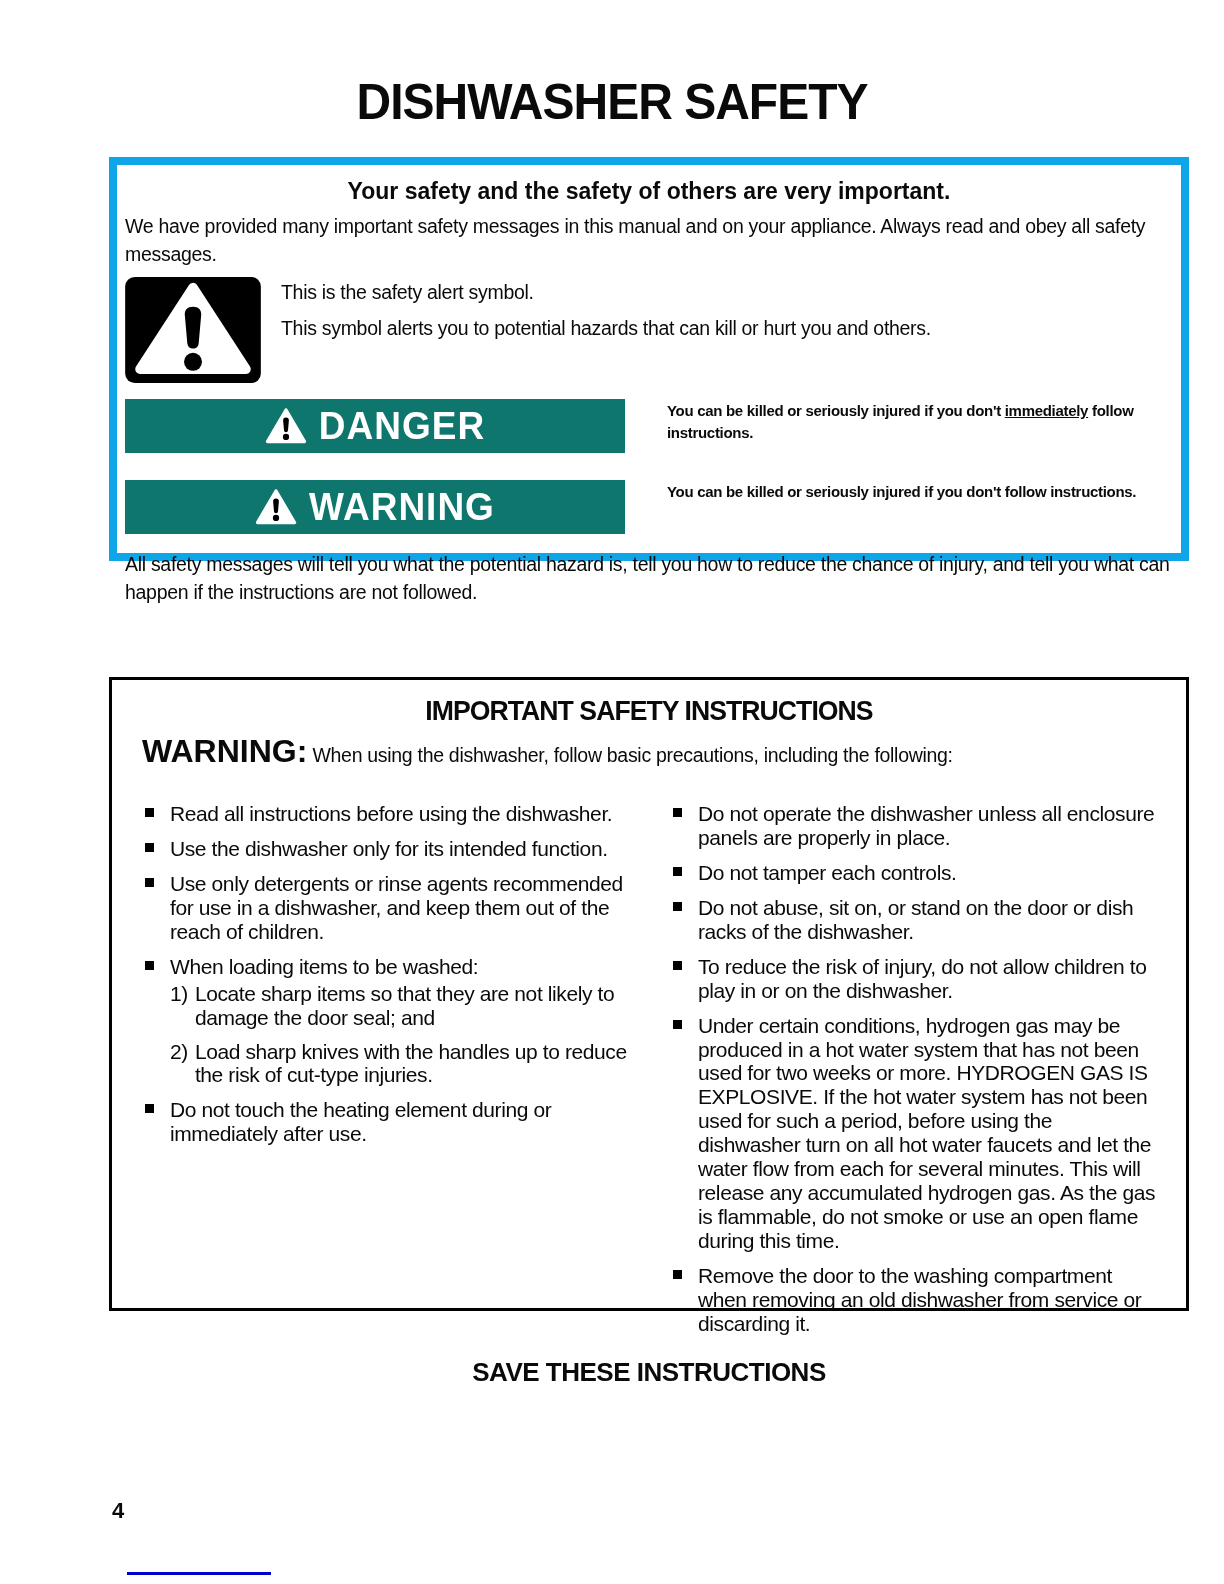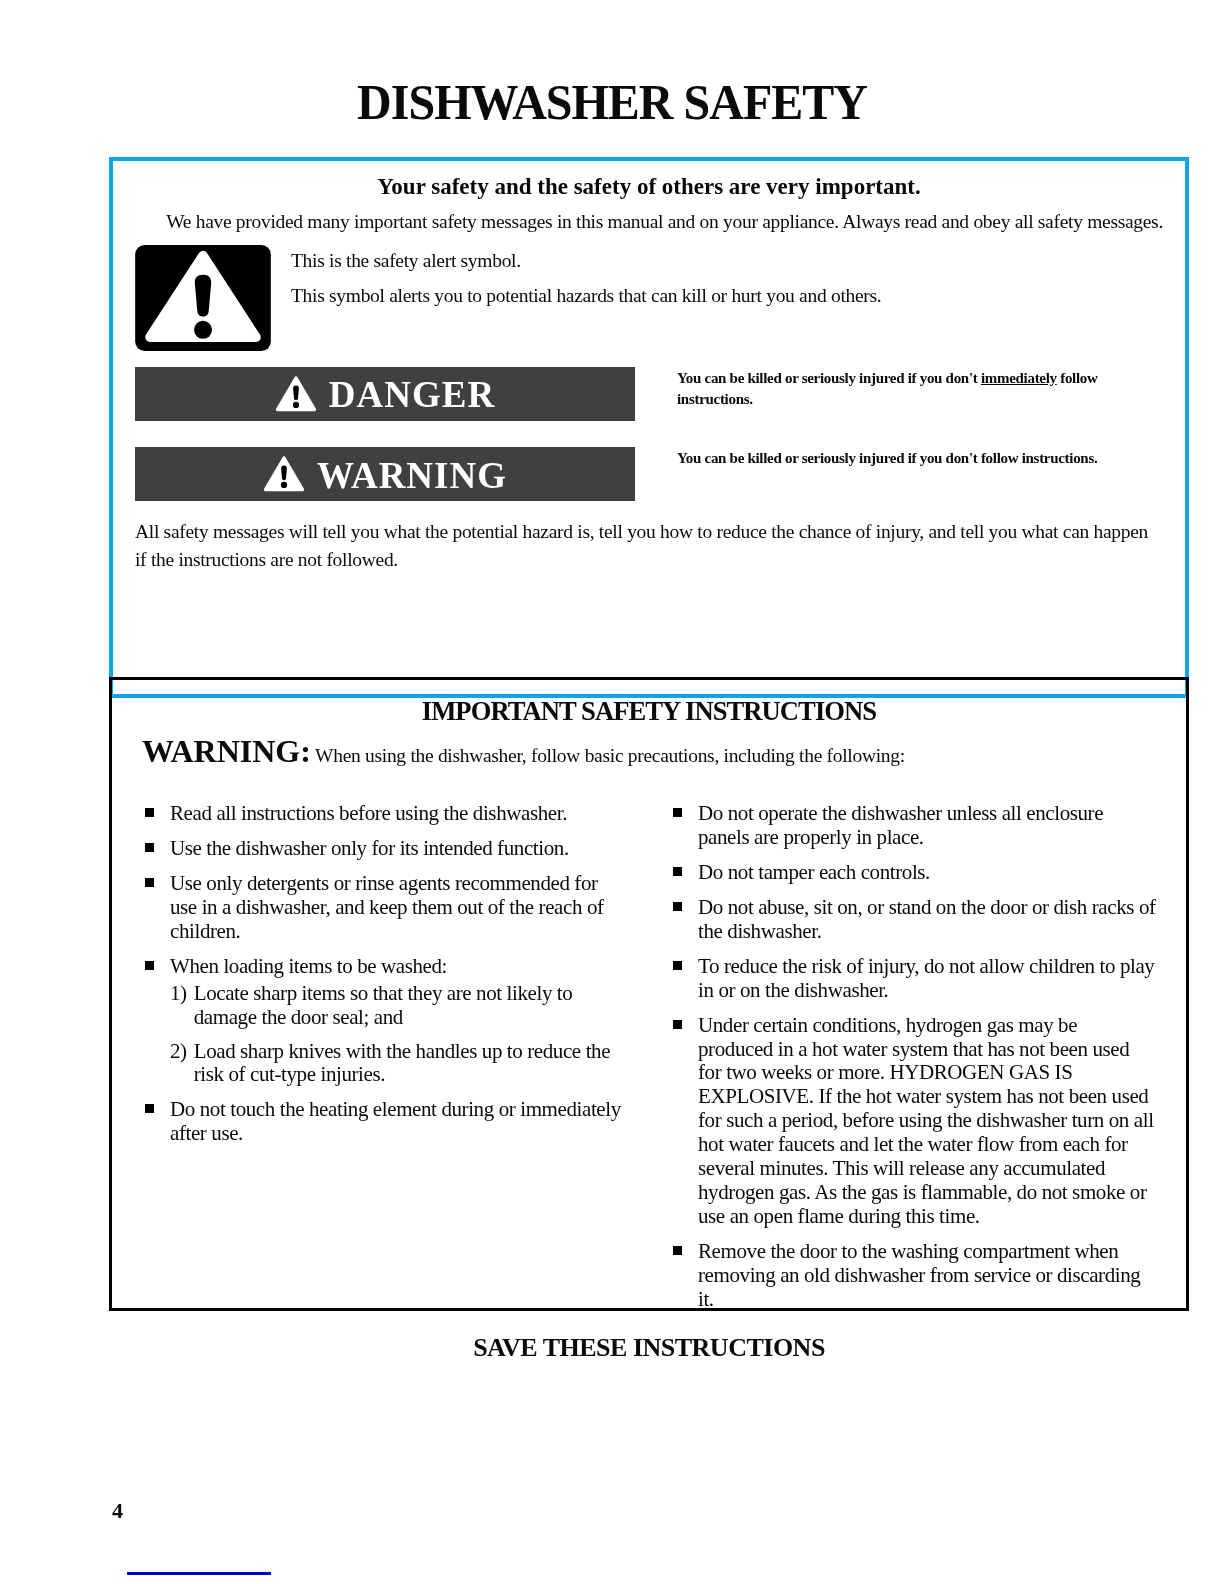--- a/index.html
+++ b/index.html
@@ -1,51 +1,51 @@
 <!DOCTYPE html>
 <html><head>
 <meta charset="utf-8">
 <style>
   html,body{margin:0;padding:0;background:#e8e8e8;}
   .page{
     position:relative;
     width:1224px;height:1584px;
     background:#ffffff;
-    font-family:Liberation Serif, serif;
+    font-family:Liberation Sans, sans-serif;
     color:#0a0a0a;
     overflow:hidden;
   }
   .doc-title{
     position:absolute;top:74px;left:0;width:100%;
     text-align:center;
     font-size:48px;font-weight:bold;letter-spacing:-1px;
     transform:scaleY(1.04);
   }
   
   .box1{
-    position:absolute;left:109px;top:157px;width:1080px;height:541px;
-    border:4px solid #0ea5e9;box-sizing:border-box;
-    padding:0 22px;
+    position:absolute;left:109px;top:157px;width:1080px;height:404px;
+    border:8px solid #0ea5e9;box-sizing:border-box;
+    padding:0 8px;
   }
   .b1-heading{
     margin:13px 0 0 0;text-align:center;
     font-size:23px;font-weight:bold;
   }
   .body-text{font-size:19.5px;line-height:1.42;letter-spacing:-0.3px;}
-  .b1-intro{margin:8px 0 0 0;text-align:right;}
+  .b1-intro{margin:8px 0 0 0;}
   .alert-row{display:flex;gap:20px;margin-top:9px;align-items:flex-start;}
   .alert-symbol{flex:none;width:136px;height:106px;}
   .alert-symbol svg{display:block;width:100%;height:100%;}
   .alert-text{flex:1;}
   .alert-text p{margin:8px 0 0 0;}
   .alert-text p:first-child{margin-top:2px;}
   .sign-row{display:flex;gap:42px;margin-top:16px;align-items:flex-start;}
   .sign-row.second{margin-top:21px;}
   .sign{
-    flex:none;width:500px;height:54px;background:#404040;
+    flex:none;width:500px;height:54px;background:#0f766e;
     display:flex;align-items:center;justify-content:center;gap:12px;
   }
   .sign svg{width:42px;height:38px;display:block;}
   .sign-label{
     color:#fff;font-size:37px;font-weight:bold;letter-spacing:1px;
     transform:scaleY(1.05);
   }
   .sign-desc{
     width:486px;margin-top:1px;
     font-size:15px;font-weight:bold;line-height:1.45;letter-spacing:-0.3px;

